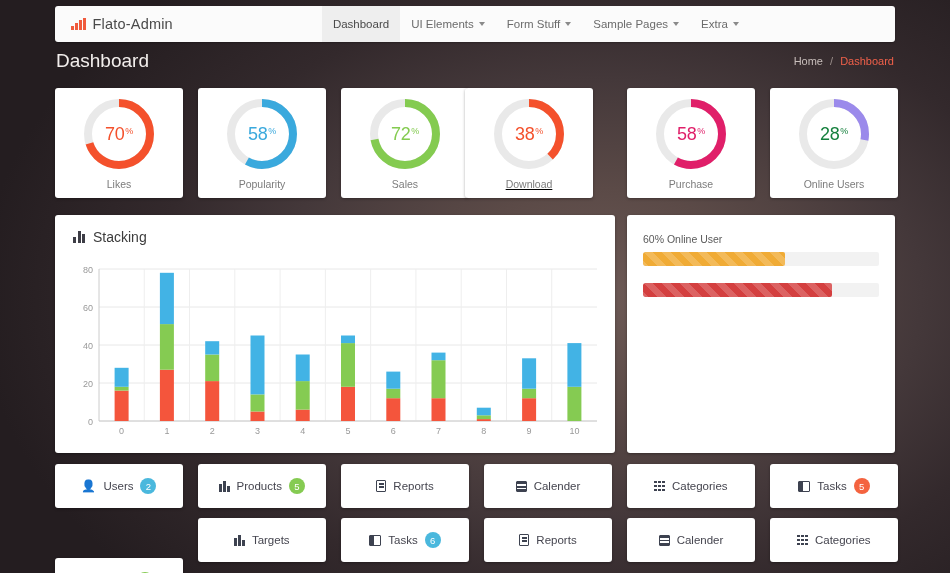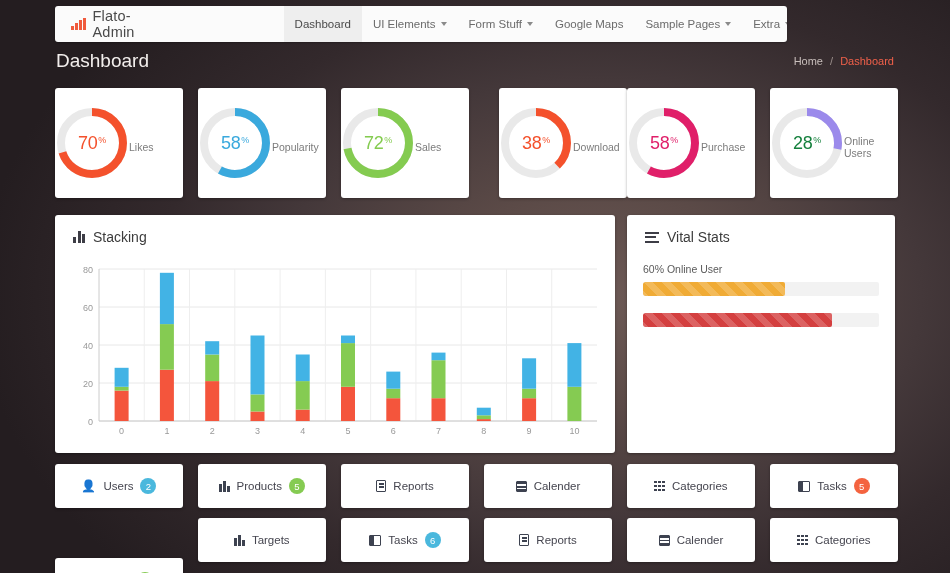--- a/index.html
+++ b/index.html
@@ -10,21 +10,21 @@
   }
   body {
     background:
       radial-gradient(ellipse 620px 420px at 63% 52%, #6d5a56 0%, #5b4a47 26%, #44383a 52%, #33292c 72%, #241d20 100%),
       #241d20;
   }
 
   
   .navbar {
     position: absolute; left: 55px; top: 6px;
-    width: 732px; height: 36px;
+    width: 840px; height: 36px;
     background: #fbfbfb;
     border-radius: 3px;
     display: flex; align-items: stretch;
     box-shadow: 0 1px 2px rgba(0,0,0,.25);
     overflow: hidden;
   }
   .brand {
     display: flex; align-items: center; gap: 7px;
     padding: 0 14px 0 16px;
     font-size: 14.5px; color: #4a4a4a; letter-spacing: .2px;
@@ -68,22 +68,23 @@
   .card {
     position: absolute;
     background: #fff;
     border-radius: 3px;
     box-shadow: 0 1px 3px rgba(0,0,0,.32);
   }
 
   
   .donut-card {
     width: 128px; height: 110px; top: 88px;
-    display: flex; flex-direction: row;
+    display: flex; flex-direction: column;
     align-items: center; justify-content: flex-start;
+    padding-top: 9px;
   }
   .donut { position: relative; width: 74px; height: 74px; }
   .donut svg { display: block; transform: rotate(-90deg); }
   .donut .val {
     position: absolute; inset: 0;
     display: flex; align-items: center; justify-content: center;
     font-size: 18px; letter-spacing: -.3px;
   }
   .donut .val sup { font-size: 9px; margin-left: 1px; position: relative; top: -3px; }
   .donut-label {
@@ -198,23 +199,20 @@
       </div>
       <div class="navitem">
         <span>UI Elements</span>
         <span class="caret"></span>
       </div>
       <div class="navitem">
         <span>Form Stuff</span>
         <span class="caret"></span>
       </div>
       <div class="navitem">
-        <span>Google Maps</span>
-      </div>
-      <div class="navitem">
         <span>Sample Pages</span>
         <span class="caret"></span>
       </div>
       <div class="navitem">
         <span>Extra</span>
         <span class="caret"></span>
       </div>
     </div>
 
 </div>
@@ -259,21 +257,21 @@
           <circle cx="37" cy="37" r="31" fill="none" stroke="#e9e9e9" stroke-width="8"></circle>
           <circle cx="37" cy="37" r="31" fill="none" stroke="#84cb50" stroke-width="8" stroke-linecap="butt" stroke-dasharray="140.24 54.54"></circle>
         </svg>
         <div class="val" style="color:#84cb50">
           <span>72</span>
           <sup>%</sup>
         </div>
       </div>
       <div class="donut-label">Sales</div>
     </div>
-    <div class="card donut-card" style="left: 499px;">
+    <div class="card donut-card" style="left: 465px; text-decoration: underline;">
       <div class="donut">
         <svg width="74" height="74" viewBox="0 0 74 74">
           <circle cx="37" cy="37" r="31" fill="none" stroke="#e9e9e9" stroke-width="8"></circle>
           <circle cx="37" cy="37" r="31" fill="none" stroke="#f4512c" stroke-width="8" stroke-linecap="butt" stroke-dasharray="74.02 120.76"></circle>
         </svg>
         <div class="val" style="color:#f4512c">
           <span>38</span>
           <sup>%</sup>
         </div>
       </div>
@@ -379,28 +377,20 @@
         <rect x="449.1" y="125.7" width="14" height="9.5" fill="#85cb52"></rect>
         <rect x="449.1" y="95.3" width="14" height="30.4" fill="#42b3e5"></rect>
         <text x="456.1" y="171" text-anchor="middle" font-family="Liberation Sans, sans-serif" font-size="9" fill="#999">9</text>
         <rect x="494.4" y="123.8" width="14" height="34.2" fill="#85cb52"></rect>
         <rect x="494.4" y="80.1" width="14" height="43.7" fill="#42b3e5"></rect>
         <text x="501.4" y="171" text-anchor="middle" font-family="Liberation Sans, sans-serif" font-size="9" fill="#999">10</text>
       </svg></div>
 </div>
 
 <div class="card vital-card">
-  <div class="card-head">
-    <span class="hdr-lines">
-        <i></i>
-        <i></i>
-        <i></i>
-      </span>
-    <span>Vital Stats</span>
-  </div>
   <div class="stat-list" id="stats">
       <div class="stat">
         <div class="stat-label">60% Online User</div>
         <div class="bar-track">
           <div class="bar-fill" style="width:60%;background-color:#f0ab35"></div>
         </div>
       </div>
       <div class="stat">
         <div class="bar-track">
           <div class="bar-fill" style="width:80%;background-color:#d43f3f"></div>

